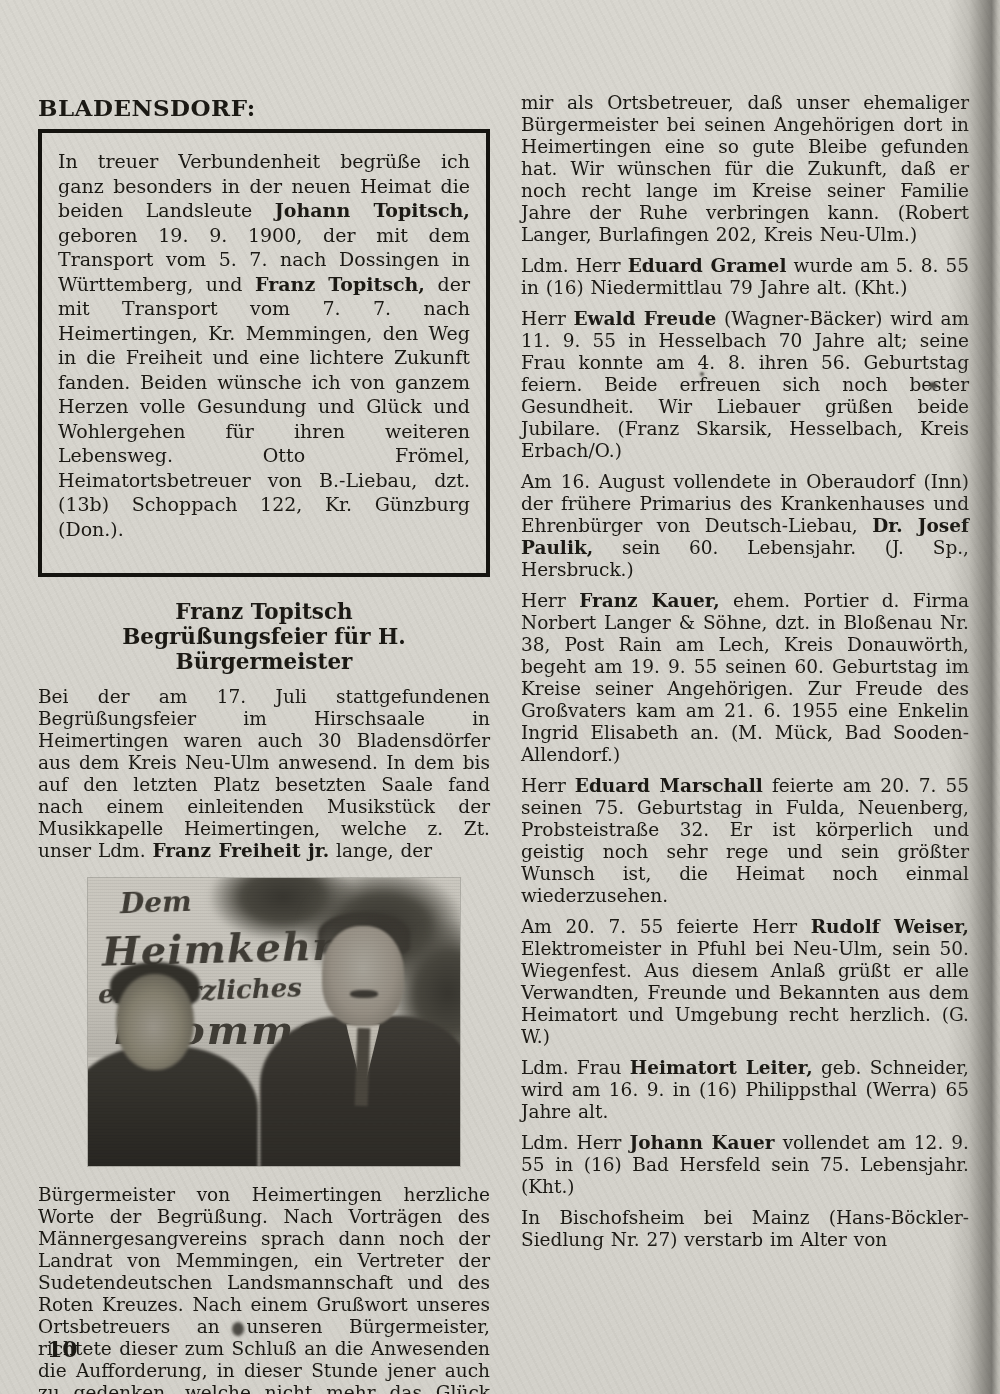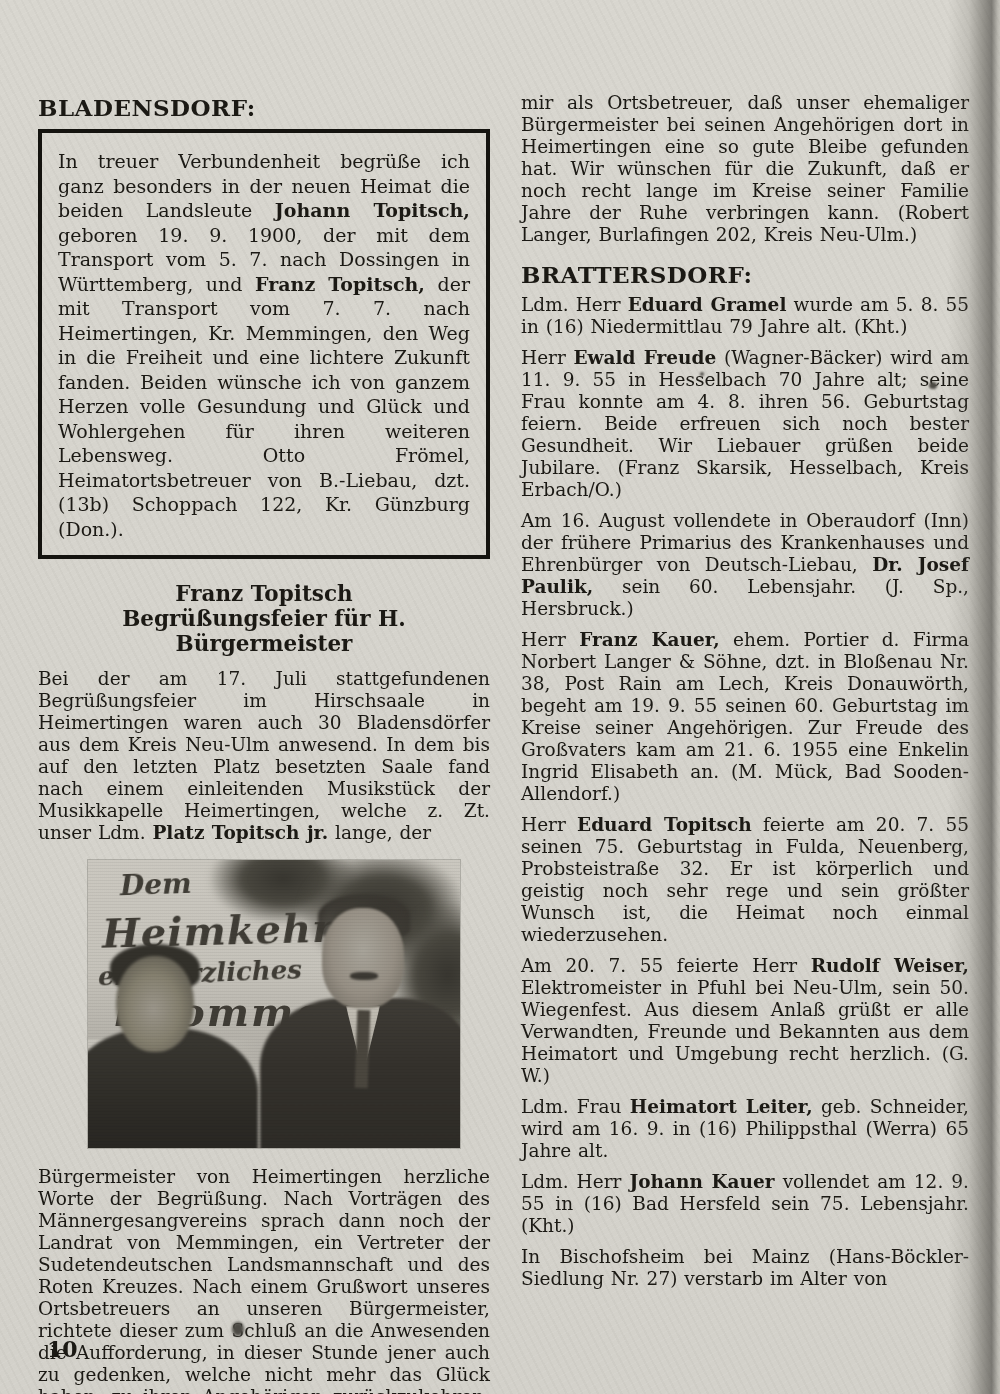--- a/index.html
+++ b/index.html
@@ -41,21 +41,21 @@
 
   p.body{
     font-size:18.5px;line-height:22px;margin:0 0 9px 0;
     text-align:justify;
     word-spacing:1px;
   }
   b{font-weight:bold;}
 
   .notice-box{
     border:4px solid #14130f;
-    padding:16px 16px 14px 16px;
+    padding:16px 16px 32px 16px;
     margin:8px 0 0 0;
   }
   .notice-box p.body{margin:0;font-size:19px;line-height:24.5px;}
 
   .sub-heading{
     text-align:center;font-weight:bold;font-size:21.5px;line-height:25px;
     margin:22px 0 12px 0;
   }
   .sub-heading span{display:block;}
 
@@ -163,21 +163,21 @@
 
     <div class="notice-box">
       <p class="body"><span>In treuer Verbundenheit begrüße ich ganz besonders in der neuen Heimat die beiden Landsleute </span><b>Johann Topitsch,</b><span> geboren 19. 9. 1900, der mit dem Transport vom 5. 7. nach Dossingen in Württemberg, und </span><b>Franz Topitsch,</b><span> der mit Transport vom 7. 7. nach Heimertingen, Kr. Memmingen, den Weg in die Freiheit und eine lichtere Zukunft fanden. Beiden wünsche ich von ganzem Herzen volle Gesundung und Glück und Wohlergehen für ihren weiteren Lebensweg. Otto Frömel, Heimatortsbetreuer von B.-Liebau, dzt. (13b) Schoppach 122, Kr. Günzburg (Don.).</span></p>
     </div>
 
     <h3 class="sub-heading">
       <span>Franz Topitsch</span>
       <span>Begrüßungsfeier für H. Bürgermeister</span>
     </h3>
 
-    <p class="body"><span>Bei der am 17. Juli stattgefundenen Begrüßungsfeier im Hirschsaale in Heimertingen waren auch 30 Bladensdörfer aus dem Kreis Neu-Ulm anwesend. In dem bis auf den letzten Platz besetzten Saale fand nach einem einleitenden Musikstück der Musikkapelle Heimertingen, welche z. Zt. unser Ldm. </span><b>Platz Topitsch jr.</b><span> lange, der</span></p>
+    <p class="body"><span>Bei der am 17. Juli stattgefundenen Begrüßungsfeier im Hirschsaale in Heimertingen waren auch 30 Bladensdörfer aus dem Kreis Neu-Ulm anwesend. In dem bis auf den letzten Platz besetzten Saale fand nach einem einleitenden Musikstück der Musikkapelle Heimertingen, welche z. Zt. unser Ldm. </span><b>Franz Freiheit jr.</b><span> lange, der</span></p>
 
     <figure class="photo">
       <div class="layer banner"></div>
       <div class="banner-text bt1">Dem</div>
       <div class="banner-text bt2">Heimkehrer</div>
       <div class="banner-text bt3">ein herzliches</div>
       <div class="banner-text bt4">llkommen</div>
       <div class="layer foliage fol1"></div>
       <div class="layer foliage fol2"></div>
       <div class="layer foliage fol3"></div>
@@ -193,27 +193,26 @@
       <div class="layer man-mustache"></div>
       <div class="layer grain"></div>
     </figure>
 
     <p class="body"><span>Bürgermeister von Heimertingen herzliche Worte der Begrüßung. Nach Vorträgen des Männergesangvereins sprach dann noch der Landrat von Memmingen, ein Vertreter der Sudetendeutschen Landsmannschaft und des Roten Kreuzes. Nach einem Grußwort unseres Ortsbetreuers an unseren Bürgermeister, richtete dieser zum Schluß an die Anwesenden die Aufforderung, in dieser Stunde jener auch zu gedenken, welche nicht mehr das Glück haben, zu ihren Angehörigen zurückzukehren. Alle Landsleute aus Bladensdorf freuen sich mit</span></p>
   </div>
 
   <div class="col right">
     <p class="body"><span>mir als Ortsbetreuer, daß unser ehemaliger Bürgermeister bei seinen Angehörigen dort in Heimertingen eine so gute Bleibe gefunden hat. Wir wünschen für die Zukunft, daß er noch recht lange im Kreise seiner Familie Jahre der Ruhe verbringen kann. (Robert Langer, Burlafingen 202, Kreis Neu-Ulm.)</span></p>
 
-    <h2 class="sec-heading">BRATTERSDORF:</h2>
     <p class="body"><span>Ldm. Herr </span><b>Eduard Gramel</b><span> wurde am 5. 8. 55 in (16) Niedermittlau 79 Jahre alt. (Kht.)</span></p>
 
     <p class="body"><span>Herr </span><b>Ewald Freude</b><span> (Wagner-Bäcker) wird am 11. 9. 55 in Hesselbach 70 Jahre alt; seine Frau konnte am 4. 8. ihren 56. Geburtstag feiern. Beide erfreuen sich noch bester Gesundheit. Wir Liebauer grüßen beide Jubilare. (Franz Skarsik, Hesselbach, Kreis Erbach/O.)</span></p>
     <p class="body"><span>Am 16. August vollendete in Oberaudorf (Inn) der frühere Primarius des Krankenhauses und Ehrenbürger von Deutsch-Liebau, </span><b>Dr. Josef Paulik,</b><span> sein 60. Lebensjahr. (J. Sp., Hersbruck.)</span></p>
     <p class="body"><span>Herr </span><b>Franz Kauer,</b><span> ehem. Portier d. Firma Norbert Langer &amp; Söhne, dzt. in Bloßenau Nr. 38, Post Rain am Lech, Kreis Donauwörth, begeht am 19. 9. 55 seinen 60. Geburtstag im Kreise seiner Angehörigen. Zur Freude des Großvaters kam am 21. 6. 1955 eine Enkelin Ingrid Elisabeth an. (M. Mück, Bad Sooden-Allendorf.)</span></p>
-    <p class="body"><span>Herr </span><b>Eduard Topitsch</b><span> feierte am 20. 7. 55 seinen 75. Geburtstag in Fulda, Neuenberg, Probsteistraße 32. Er ist körperlich und geistig noch sehr rege und sein größter Wunsch ist, die Heimat noch einmal wiederzusehen.</span></p>
+    <p class="body"><span>Herr </span><b>Eduard Marschall</b><span> feierte am 20. 7. 55 seinen 75. Geburtstag in Fulda, Neuenberg, Probsteistraße 32. Er ist körperlich und geistig noch sehr rege und sein größter Wunsch ist, die Heimat noch einmal wiederzusehen.</span></p>
     <p class="body"><span>Am 20. 7. 55 feierte Herr </span><b>Rudolf Weiser,</b><span> Elektromeister in Pfuhl bei Neu-Ulm, sein 50. Wiegenfest. Aus diesem Anlaß grüßt er alle Verwandten, Freunde und Bekannten aus dem Heimatort und Umgebung recht herzlich. (G. W.)</span></p>
     <p class="body"><span>Ldm. Frau </span><b>Heimatort Leiter,</b><span> geb. Schneider, wird am 16. 9. in (16) Philippsthal (Werra) 65 Jahre alt.</span></p>
     <p class="body"><span>Ldm. Herr </span><b>Johann Kauer</b><span> vollendet am 12. 9. 55 in (16) Bad Hersfeld sein 75. Lebensjahr. (Kht.)</span></p>
     <p class="body"><span>In Bischofsheim bei Mainz (Hans-Böckler-Siedlung Nr. 27) verstarb im Alter von</span></p>
   </div>
 
   <div class="page-number">10</div>
 
   <div class="speck s1"></div>
   <div class="speck s2"></div>

